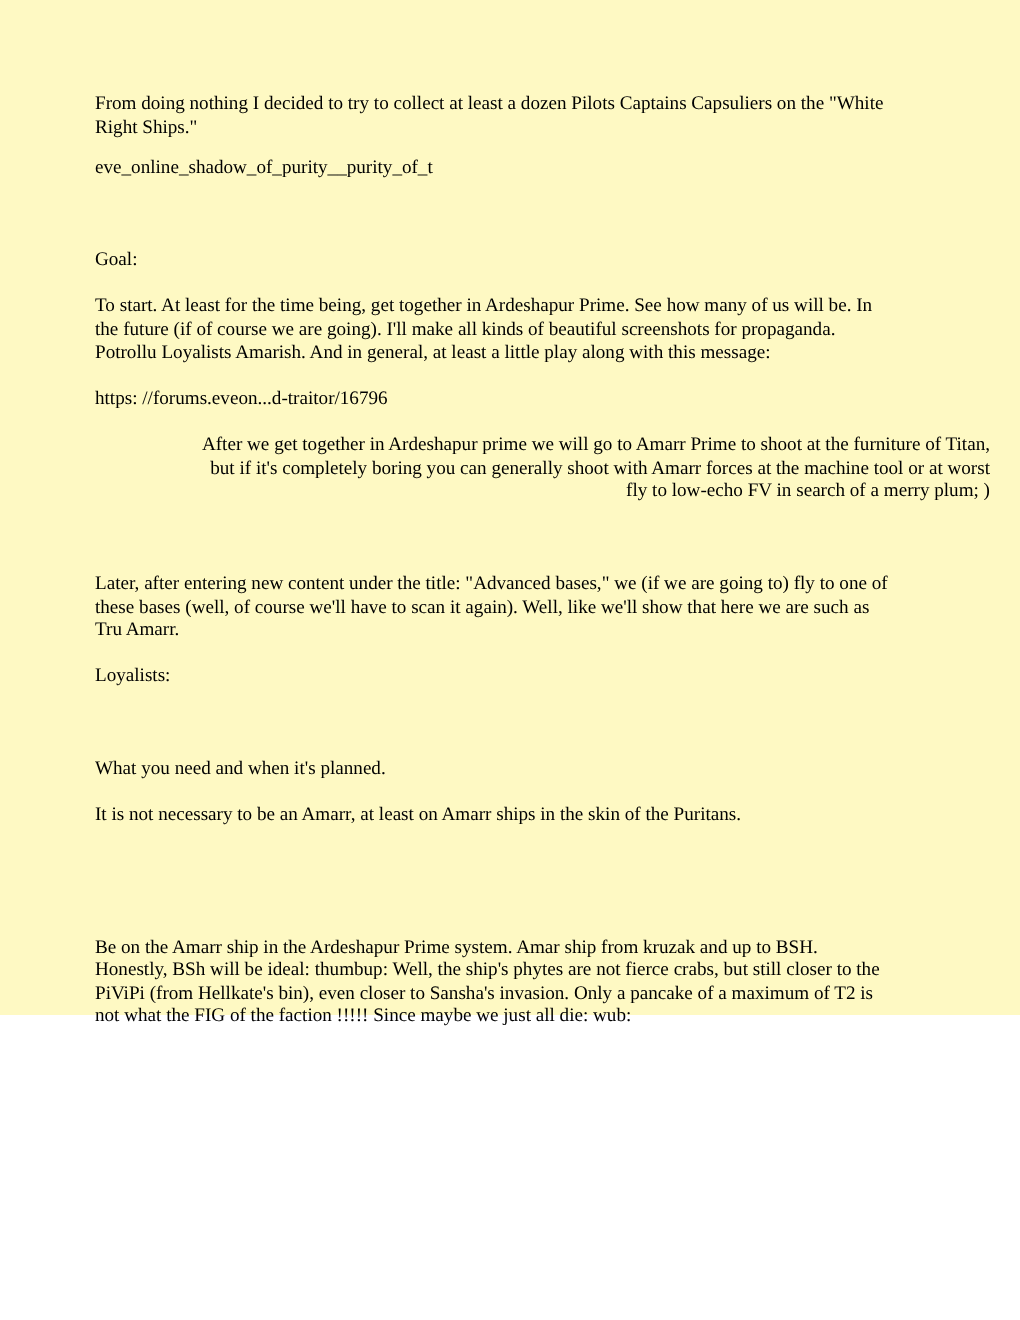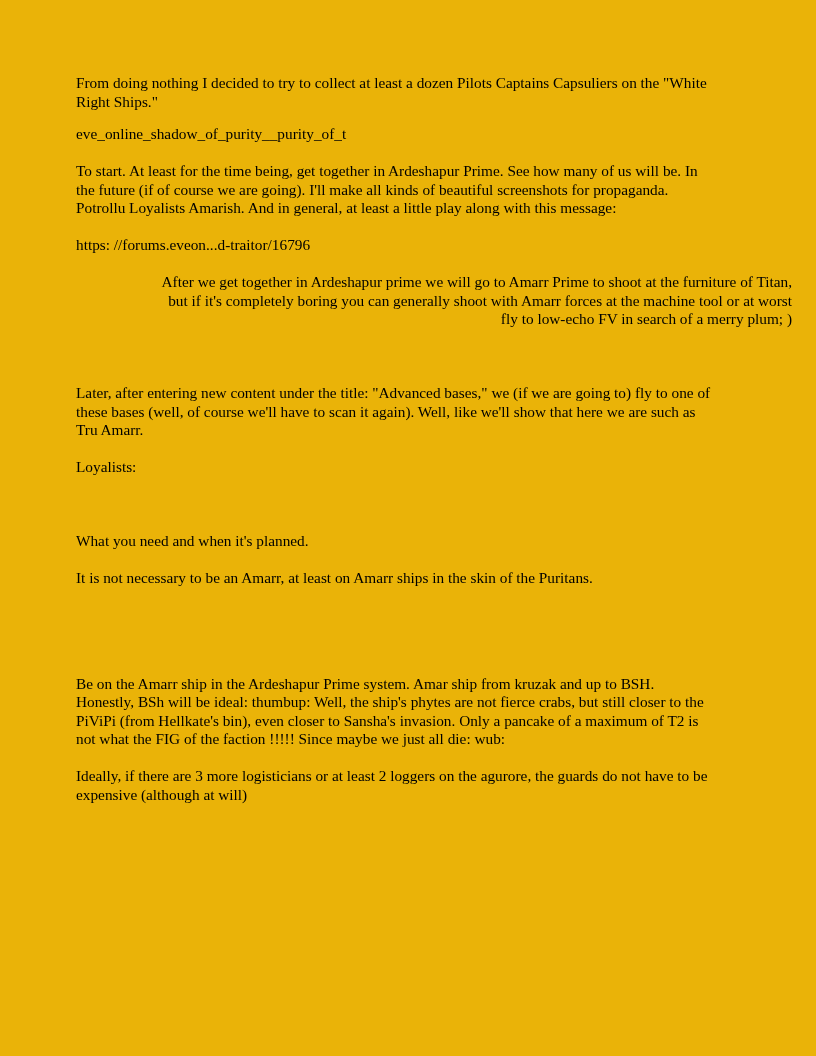--- a/index.html
+++ b/index.html
@@ -11,22 +11,22 @@
     width: 816px;
     height: 1056px;
     position: relative;
     overflow: hidden;
   }
   .page {
     position: absolute;
     left: 0;
     top: 0;
     width: 816px;
-    height: 1056px;
-    background: #eab308;
+    height: 812px;
+    background: #fef9c3;
   }
   .doc {
     position: absolute;
     left: 76px;
     top: 74px;
     width: 716px;
     font-family: "Liberation Serif", "DejaVu Serif", serif;
     font-size: 15.3px;
     line-height: 18.5px;
     color: #000000;
@@ -39,33 +39,32 @@
   }
 </style>
 </head>
 <body>
 
 <div class="page">
   <div class="doc">
       <p style="margin-top: 0px;">From doing nothing I decided to try to collect at least a dozen Pilots Captains Capsuliers on the "White
 Right Ships."</p>
       <p style="margin-top: 14px;">eve_online_shadow_of_purity__purity_of_t</p>
+      <p style="margin-top: 55.5px;">Goal:</p>
       <p style="margin-top: 18.5px;">To start. At least for the time being, get together in Ardeshapur Prime. See how many of us will be. In
 the future (if of course we are going). I'll make all kinds of beautiful screenshots for propaganda.
 Potrollu Loyalists Amarish. And in general, at least a little play along with this message:</p>
       <p style="margin-top: 18.5px;">https: //forums.eveon...d-traitor/16796</p>
       <p style="margin-top: 18.5px; text-align: right;">After we get together in Ardeshapur prime we will go to Amarr Prime to shoot at the furniture of Titan,
 but if it's completely boring you can generally shoot with Amarr forces at the machine tool or at worst
 fly to low-echo FV in search of a merry plum; )</p>
       <p style="margin-top: 55.5px;">Later, after entering new content under the title: "Advanced bases," we (if we are going to) fly to one of
 these bases (well, of course we'll have to scan it again). Well, like we'll show that here we are such as
 Tru Amarr.</p>
       <p style="margin-top: 18.5px;">Loyalists:</p>
       <p style="margin-top: 55.5px;">What you need and when it's planned.</p>
       <p style="margin-top: 18.5px;">It is not necessary to be an Amarr, at least on Amarr ships in the skin of the Puritans.</p>
       <p style="margin-top: 87px;">Be on the Amarr ship in the Ardeshapur Prime system. Amar ship from kruzak and up to BSH.
 Honestly, BSh will be ideal: thumbup: Well, the ship's phytes are not fierce crabs, but still closer to the
 PiViPi (from Hellkate's bin), even closer to Sansha's invasion. Only a pancake of a maximum of T2 is
 not what the FIG of the faction !!!!! Since maybe we just all die: wub:</p>
-      <p style="margin-top: 18.5px;">Ideally, if there are 3 more logisticians or at least 2 loggers on the agurore, the guards do not have to be
-expensive (although at will)</p>
     </div>
 </div>
 
 </body></html>

